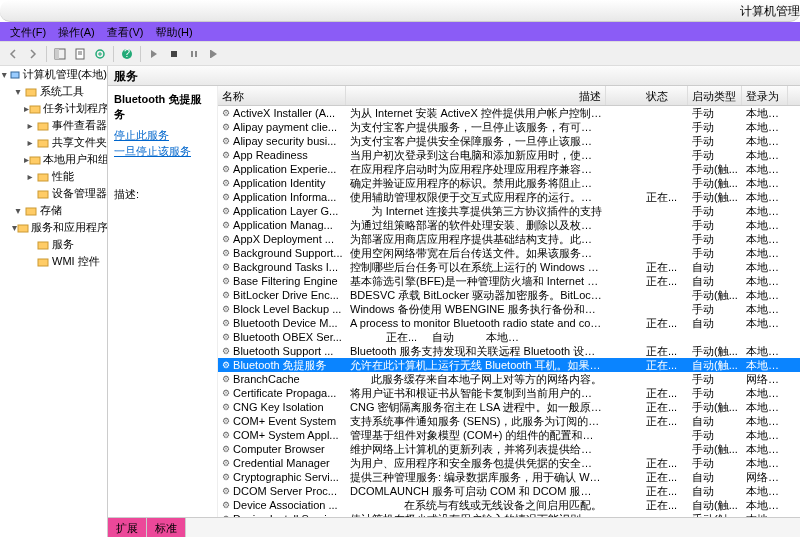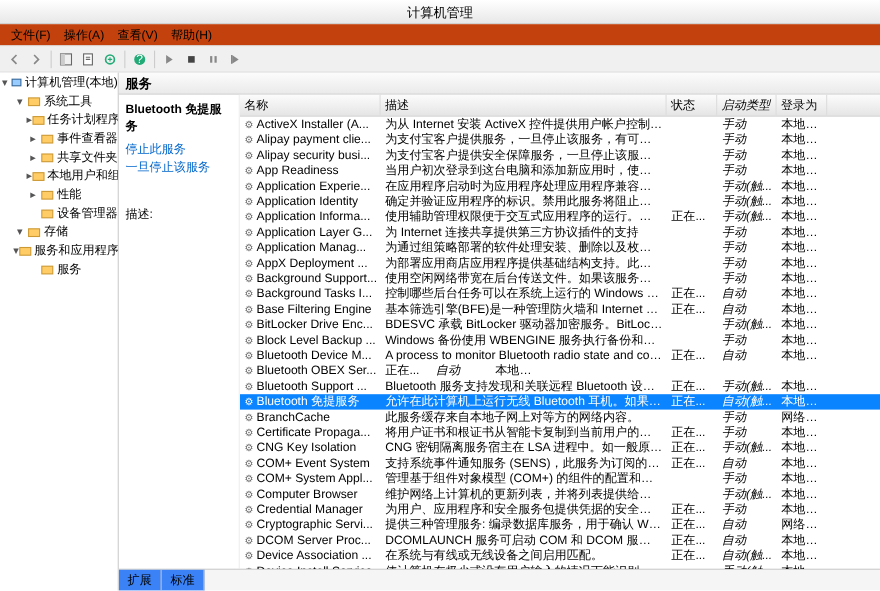--- a/index.html
+++ b/index.html
@@ -1,55 +1,55 @@
 <!DOCTYPE html>
 <html><head>
   <meta charset="utf-8">
   <style>
     * { margin: 0; padding: 0; box-sizing: border-box; font-family: "Microsoft YaHei", "Segoe UI", sans-serif; font-size: 11px; }
     body { background: #fff; overflow: hidden; }
-    .title-bar { height: 22px; background: linear-gradient(#fff, #e8e8e8); border-bottom: 1px solid #ccc; text-align: center; line-height: 22px; font-size: 12px; }
-    .menu-bar { height: 20px; background: #c2410c; border-bottom: 1px solid #ddd; display: flex; padding-left: 4px; }
+    .title-bar { height: 22px; background: linear-gradient(#fff, #e8e8e8); border-bottom: 1px solid #ccc; text-align: right; line-height: 22px; font-size: 12px; border-radius: 10px; }
+    .menu-bar { height: 20px; background: #8b5cf6; border-bottom: 1px solid #ddd; display: flex; padding-left: 4px; }
     .menu-bar span { padding: 0 6px; line-height: 20px; cursor: default; }
     .toolbar { height: 24px; background: #f0f0f0; border-bottom: 1px solid #ddd; display: flex; align-items: center; padding: 0 4px; gap: 2px; }
     .tb-btn { width: 18px; height: 18px; display: flex; align-items: center; justify-content: center; color: #555; }
     .tb-sep { width: 1px; height: 16px; background: #ccc; margin: 0 2px; }
     .main { display: flex; height: calc(537px - 66px); }
     .tree-panel { width: 108px; border-right: 1px solid #ccc; background: #fff; overflow: hidden; }
     .tree-item { display: flex; align-items: center; padding: 1px 0; white-space: nowrap; cursor: default; }
     .tree-toggle { width: 12px; text-align: center; color: #555; font-size: 10px; }
     .tree-icon { width: 14px; height: 14px; margin-right: 2px; display: inline-flex; align-items: center; justify-content: center; }
     .tree-label { font-size: 11px; text-align: center; }
     .indent-1 { padding-left: 12px; }
     .indent-2 { padding-left: 24px; }
     .center { flex: 1; display: flex; flex-direction: column; overflow: hidden; }
     .pane-title { height: 20px; background: linear-gradient(#fcfcfc,#eaeaea); border-bottom: 1px solid #ccc; padding-left: 6px; line-height: 20px; font-weight: bold; font-size: 12px; }
     .split { display: flex; flex: 1; overflow: hidden; }
     .detail { width: 110px; padding: 6px; border-right: 1px solid #eee; }
     .detail .svc-name { font-weight: bold; font-size: 11px; margin-bottom: 6px; }
-    .detail a { color: #0066cc; display: block; font-size: 11px; margin-bottom: 1px; }
+    .detail a { color: #0066cc; text-decoration: underline; display: block; font-size: 11px; margin-bottom: 1px; }
     .detail .desc-label { margin-top: 28px; font-size: 11px; }
     .detail .desc-text { font-size: 11px; line-height: 1.3; }
     .list { flex: 1; overflow: hidden; display: flex; flex-direction: column; }
     .list-header { display: flex; height: 20px; background: linear-gradient(#fcfcfc,#e5e5e5); border-bottom: 1px solid #ccc; }
     .list-header .col { border-right: 1px solid #ddd; padding: 0 4px; line-height: 20px; font-size: 11px; overflow: hidden; }
     .list-body { flex: 1; overflow-y: auto; overflow-x: hidden; }
     .row { display: flex; height: 14px; line-height: 14px; white-space: nowrap; cursor: default; }
     .row .col { padding: 0 4px; overflow: hidden; text-overflow: ellipsis; font-size: 11px; }
     .row .name-col { display: flex; align-items: center; gap: 3px; }
     .gear { color: #6a6a6a; font-size: 9px; }
     .row.selected { background: #0a84ff; color: #fff; }
     .row.selected .gear { color: #fff; }
     .col-name { width: 128px; }
-    .col-desc { width: 260px; }
-    .col-status { width: 46px; }
-    .col-startup { width: 54px; font-style: italic; }
+    .col-desc { width: 260px; text-align: right; }
+    .col-status { width: 46px; margin-left: 36px; }
+    .col-startup { width: 54px; }
     .col-logon { width: 46px; }
     .tabs { height: 20px; border-top: 1px solid #ccc; background: #f5f5f5; display: flex; }
-    .tabs span { padding: 0 8px; line-height: 20px; font-size: 11px; border-right: 1px solid #ccc; background: #3b82f6; }
+    .tabs span { padding: 0 8px; line-height: 20px; font-size: 11px; border-right: 1px solid #ccc; background: #ec4899; }
     svg { display: block; }
   </style>
 </head>
 <body>
 
 <div class="title-bar">计算机管理</div>
 
 <div class="menu-bar">
   <span>文件(F)</span>
   <span>操作(A)</span>
@@ -214,20 +214,29 @@
           <span class="tree-label">服务和应用程序</span>
         </div>
         <div class="tree-item indent-2">
           <span class="tree-toggle"></span>
           <span class="tree-icon">
             <svg width="12" height="12">
               <rect x="1" y="3" width="10" height="7" fill="#fc6" stroke="#c93"></rect>
             </svg>
           </span>
           <span class="tree-label">服务</span>
+        </div>
+        <div class="tree-item indent-2">
+          <span class="tree-toggle"></span>
+          <span class="tree-icon">
+            <svg width="12" height="12">
+              <rect x="1" y="3" width="10" height="7" fill="#fc6" stroke="#c93"></rect>
+            </svg>
+          </span>
+          <span class="tree-label">WMI 控件</span>
         </div>
       </div>
   </div>
 
   <div class="center">
     <div class="pane-title">服务</div>
     <div class="split">
       <div class="detail">
         <div class="svc-name">Bluetooth 免提服务</div>
         <a>停止此服务</a>

